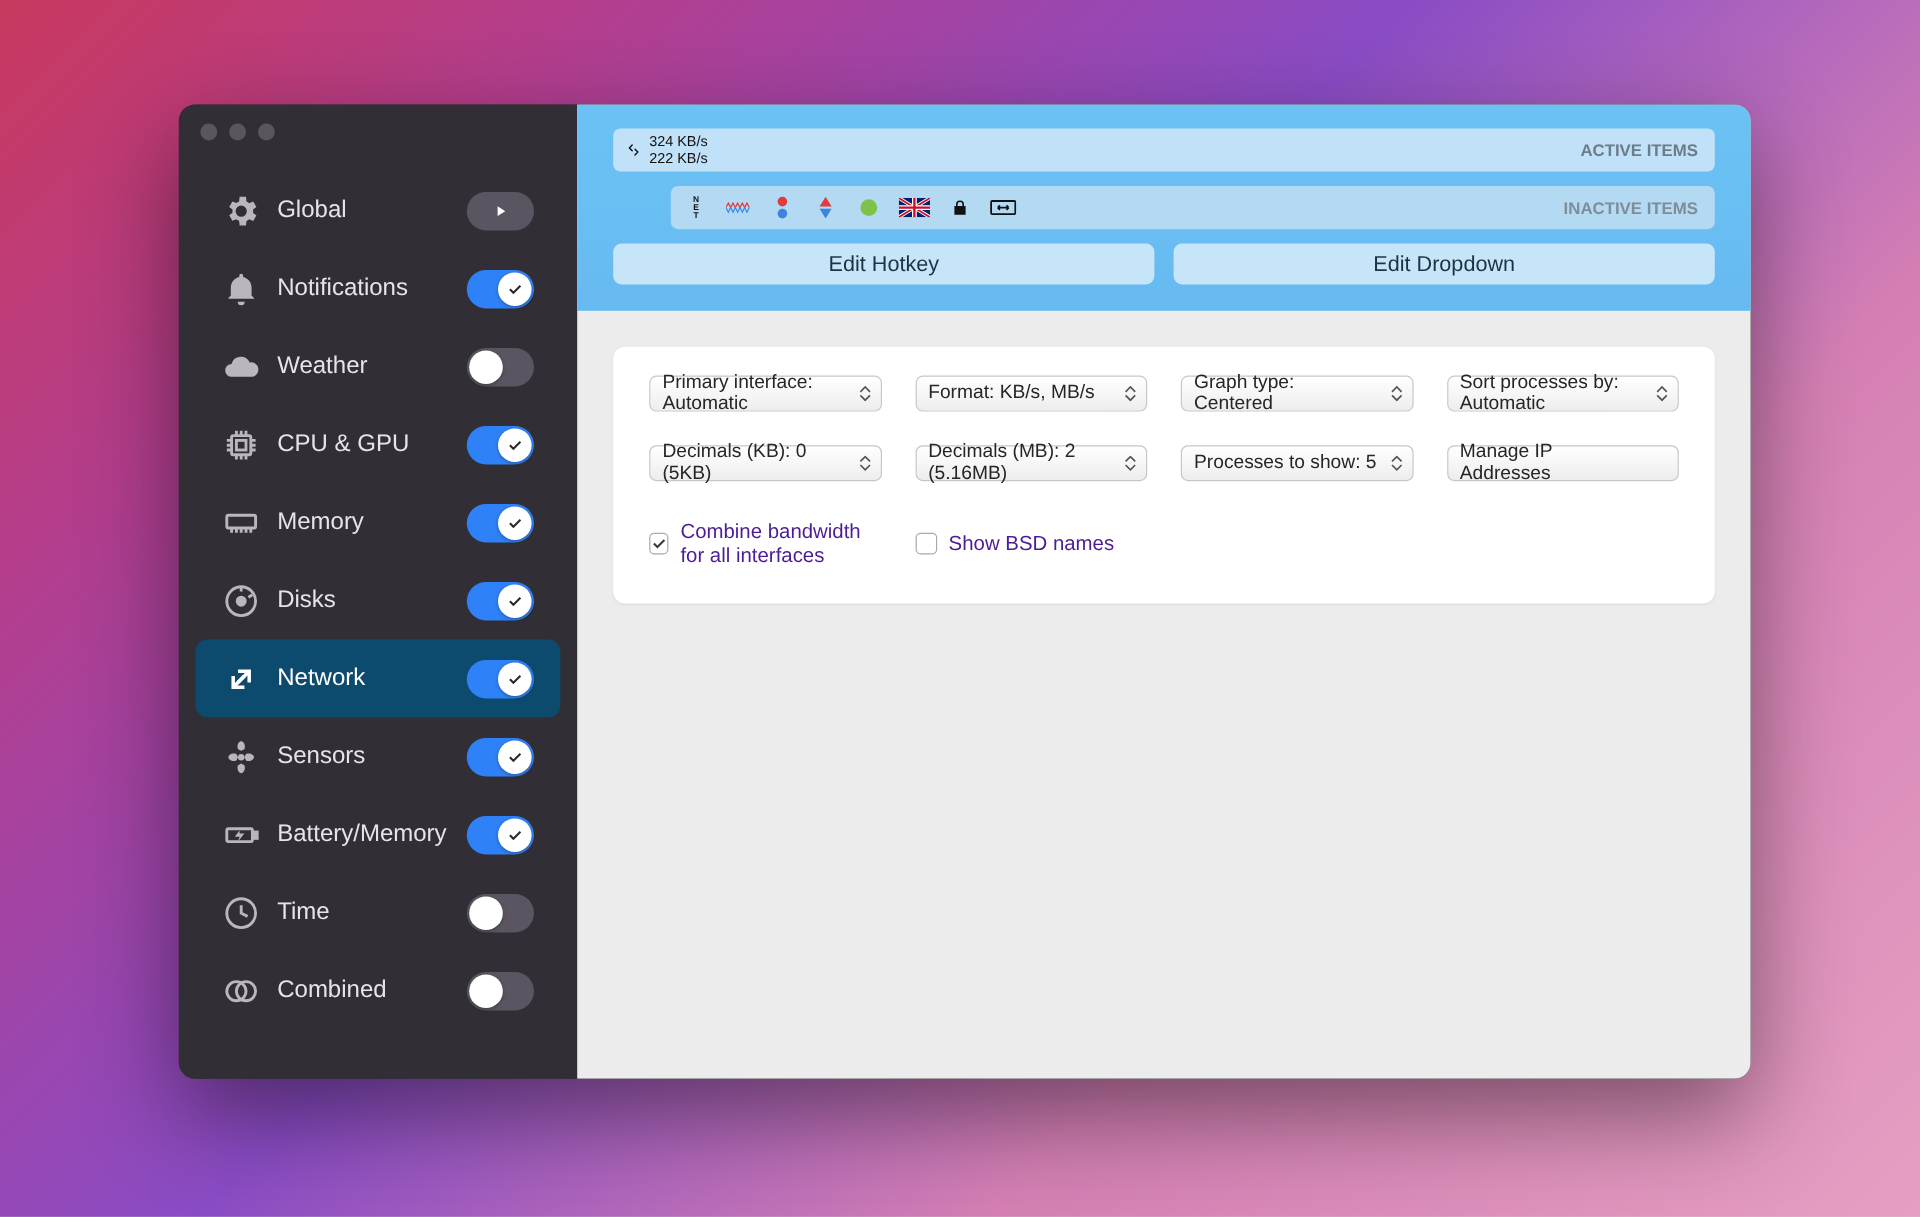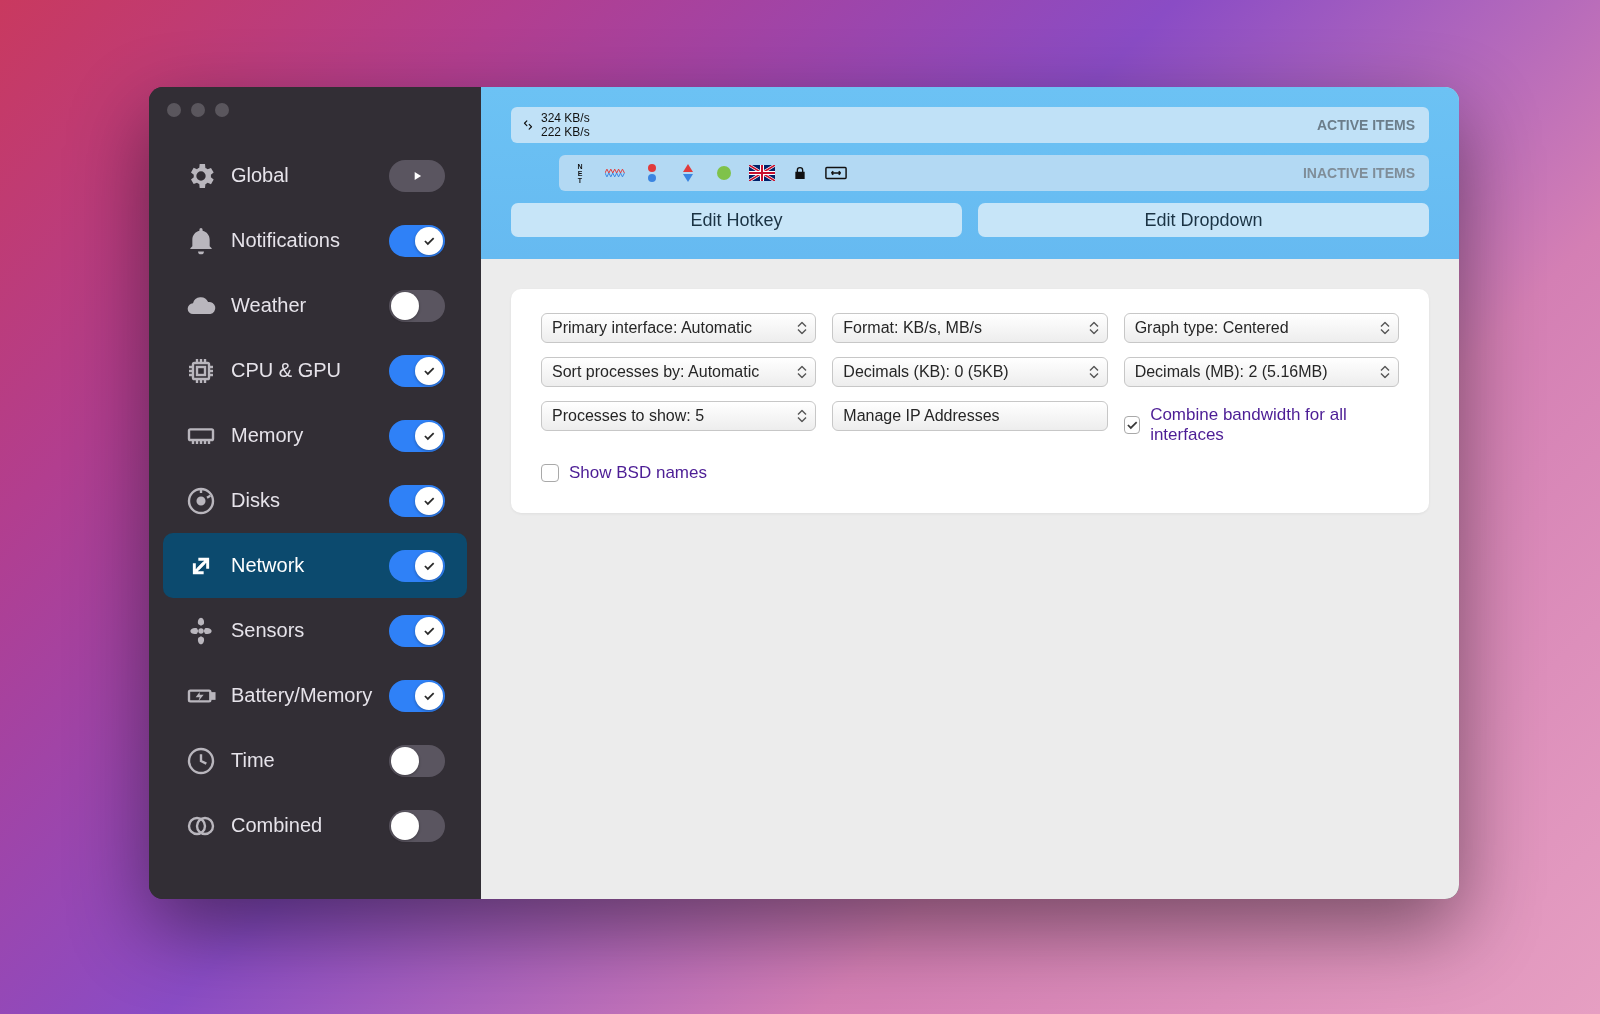--- a/index.html
+++ b/index.html
@@ -74,21 +74,21 @@
   .btn-row { display:flex; gap: 16px; }
   .hdr-btn {
     flex: 1; height: 34px; background:#c7e5f8; border:none; border-radius:7px;
     font-size: 18px; color:#1b3344; cursor:pointer;
   }
   
   .card {
     margin: 30px; background:#ffffff; border-radius: 10px; padding: 24px 30px 30px 30px;
     box-shadow: 0 1px 3px rgba(0,0,0,0.06);
   }
-  .grid { display:grid; grid-template-columns: 1fr 1fr 1fr; column-gap: 16px; row-gap: 14px; }
+  .grid { display:grid; grid-template-columns: 1fr 1fr 1fr 1fr; column-gap: 16px; row-gap: 14px; gap: 28px; }
   .popup {
     height: 30px; background: linear-gradient(#ffffff,#ededed);
     border: 1px solid #c7c7c7; border-radius: 6px;
     display:flex; align-items:center; padding: 0 28px 0 10px;
     font-size: 16px; color:#262626; position:relative; cursor:pointer;
   }
   .popup-caret {
     position:absolute; right:6px; top:50%; transform:translateY(-50%);
     width:14px; display:flex; flex-direction:column; align-items:center; gap:1px;
     color:#555;

